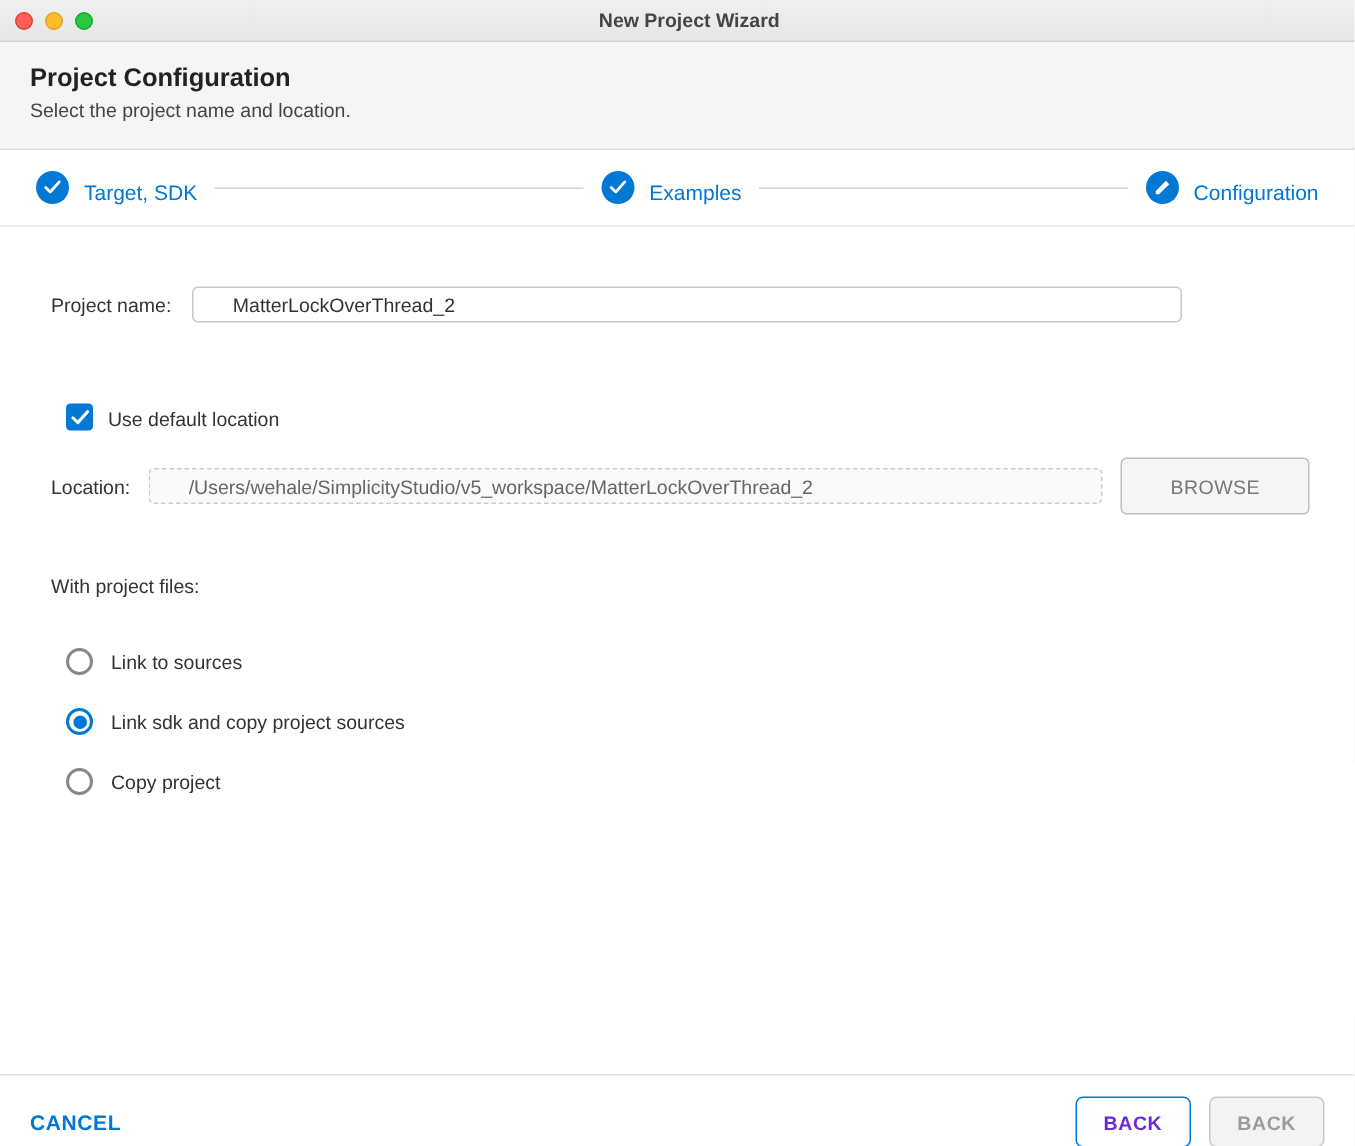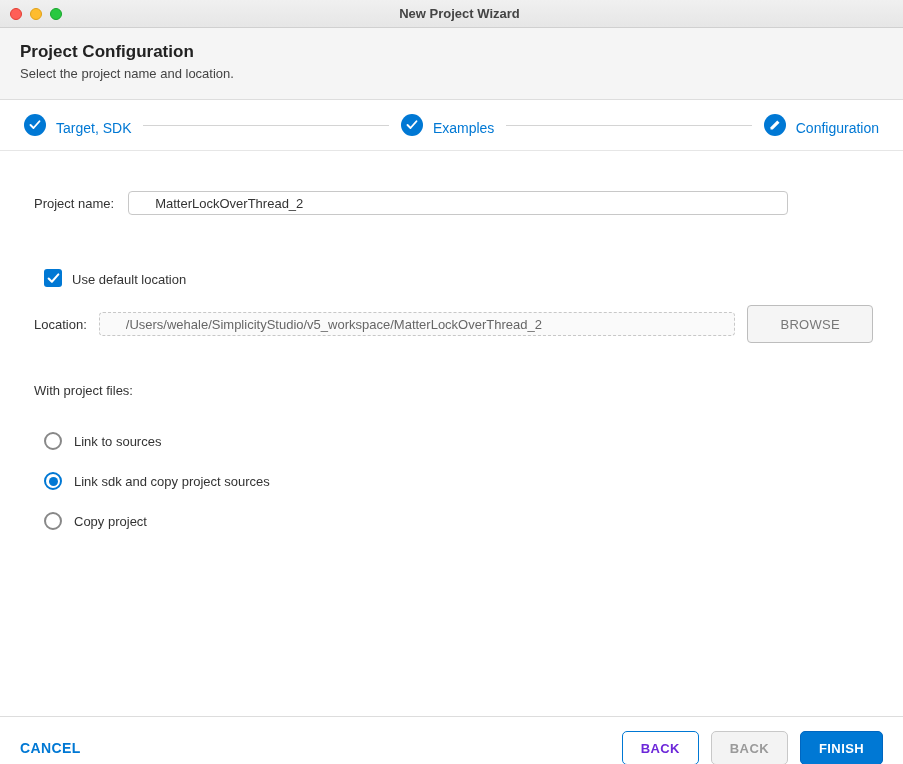--- a/index.html
+++ b/index.html
@@ -328,15 +328,14 @@
     <span class="form-label">Copy project</span>
   </div>
 
 </div>
 
 <div class="footer">
   <button class="cancel-link">CANCEL</button>
   <div class="footer-right">
     <button class="btn btn-outline">BACK</button>
     <button class="btn btn-disabled">BACK</button>
-    <button class="btn btn-primary">FINISH</button>
   </div>
 </div>
 
 </body></html>

